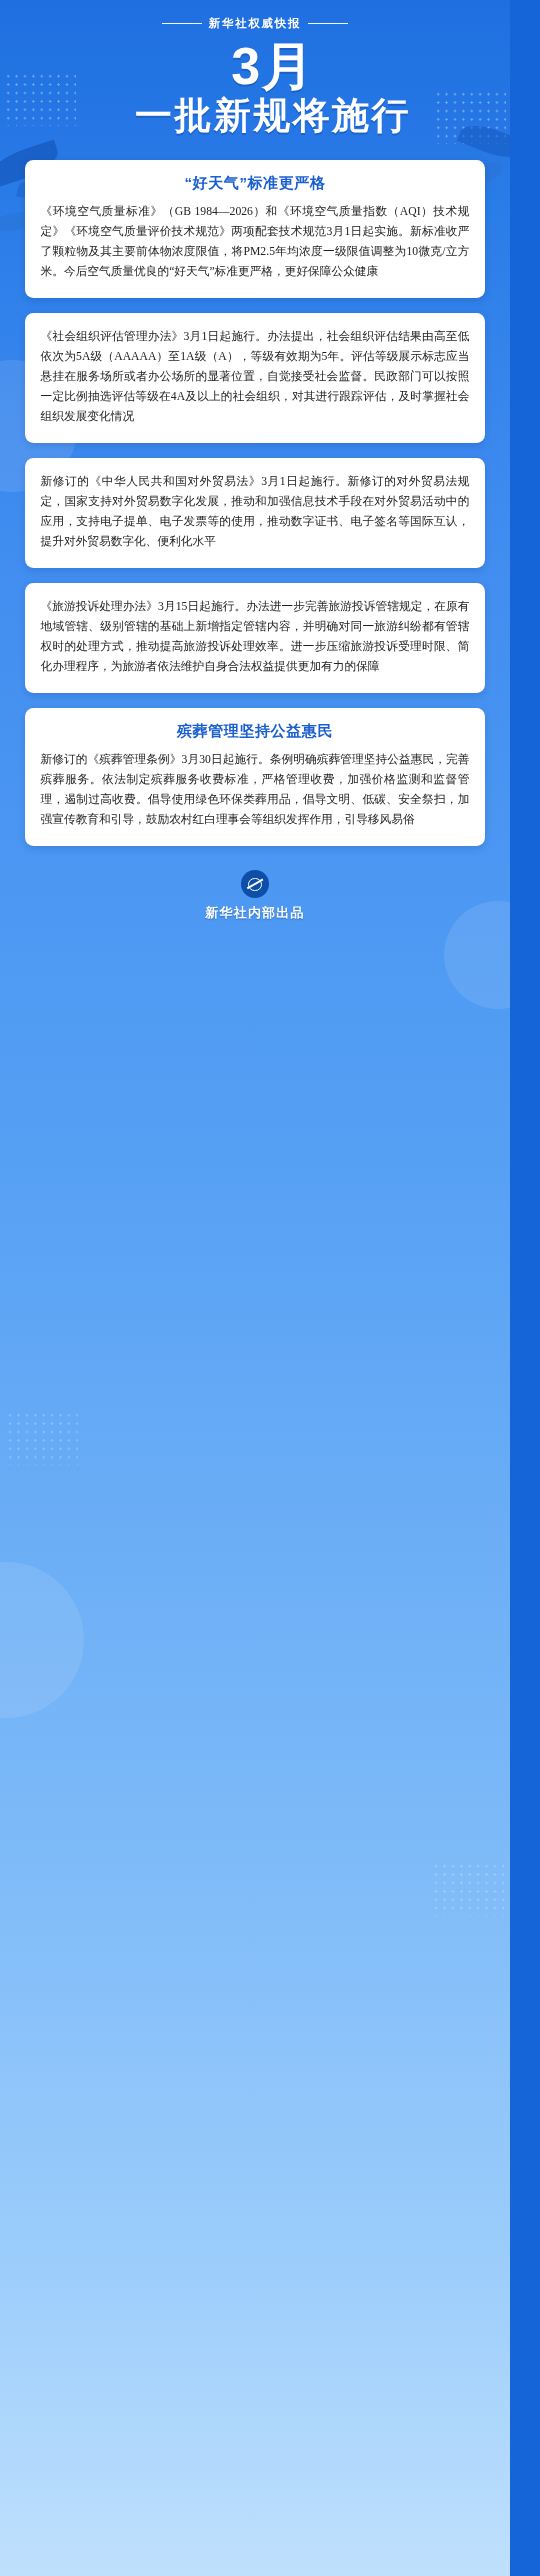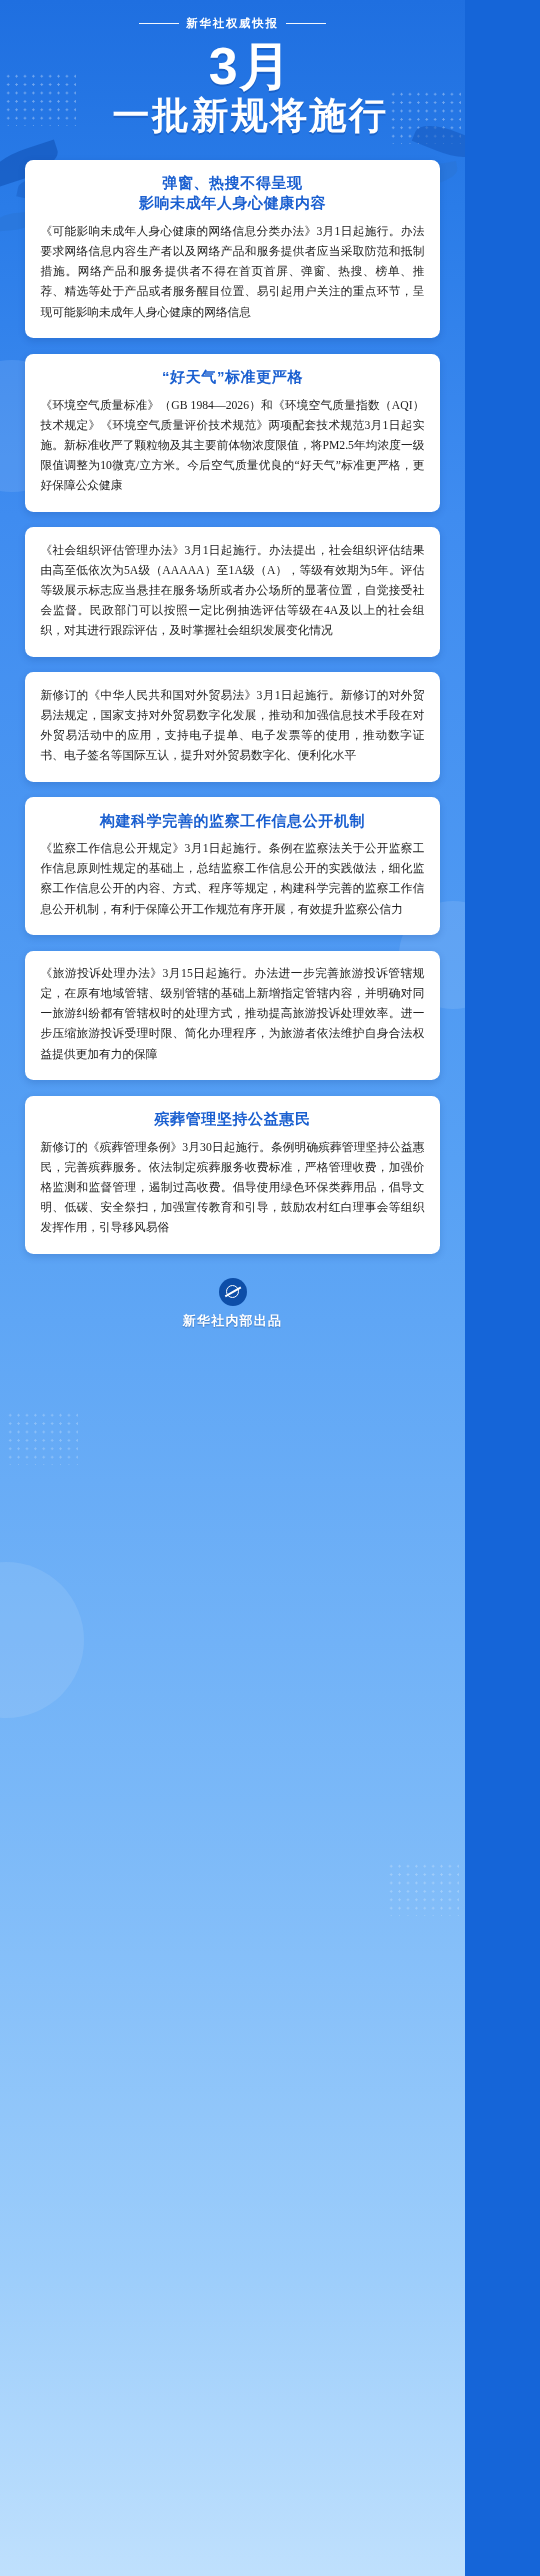--- a/index.html
+++ b/index.html
@@ -3,21 +3,21 @@
 <meta charset="utf-8">
 <style>
   html,body{margin:0;padding:0;}
   body{
     width:541px;
     background:#1565d8;
     font-family:"Liberation Sans","DejaVu Sans",sans-serif;
   }
   .poster{
     position:relative;
-    width:465px;
+    width:510px;
     min-height:2576px;
     background:linear-gradient(180deg,#1f6fe0 0%,#2a7ce8 8%,#3f8cf0 20%,#56a0f4 45%,#7ab8f8 70%,#9ccdfb 88%,#bfe0fd 100%);
     overflow:hidden;
     box-sizing:border-box;
     padding-bottom:6px;
   }
   
   .leaf{position:absolute;background:#0f4fb0;opacity:.55;border-radius:60% 0 60% 0;}
   .leaf.l1{width:72px;height:28px;left:-12px;top:150px;transform:rotate(-18deg);}
   .leaf.l2{width:54px;height:21.6px;left:18px;top:180px;transform:rotate(12deg);background:#1b62c9;}
@@ -146,49 +146,36 @@
     <span class="rule"></span><span>新华社权威快报</span><span class="rule"></span>
   </div>
 
   <div class="title-wrap">
     <div class="title-main">3月</div>
     <div class="title-sub">一批新规将施行</div>
   </div>
 
   <div class="cards">
 
-    <div class="card">
-      <div class="card-title">
-        <div>弹窗、热搜不得呈现</div>
-        <div>影响未成年人身心健康内容</div>
-      </div>
-      <div class="card-body">《可能影响未成年人身心健康的网络信息分类办法》3月1日起施行。办法要求网络信息内容生产者以及网络产品和服务提供者应当采取防范和抵制措施。网络产品和服务提供者不得在首页首屏、弹窗、热搜、榜单、推荐、精选等处于产品或者服务醒目位置、易引起用户关注的重点环节，呈现可能影响未成年人身心健康的网络信息</div>
-    </div>
 
     <div class="card">
       <div class="card-title">
         <div>“好天气”标准更严格</div>
       </div>
       <div class="card-body">《环境空气质量标准》（GB 1984—2026）和《环境空气质量指数（AQI）技术规定》《环境空气质量评价技术规范》两项配套技术规范3月1日起实施。新标准收严了颗粒物及其主要前体物浓度限值，将PM2.5年均浓度一级限值调整为10微克/立方米。今后空气质量优良的“好天气”标准更严格，更好保障公众健康</div>
     </div>
 
     <div class="card">
       <div class="card-body">《社会组织评估管理办法》3月1日起施行。办法提出，社会组织评估结果由高至低依次为5A级（AAAAA）至1A级（A），等级有效期为5年。评估等级展示标志应当悬挂在服务场所或者办公场所的显著位置，自觉接受社会监督。民政部门可以按照一定比例抽选评估等级在4A及以上的社会组织，对其进行跟踪评估，及时掌握社会组织发展变化情况</div>
     </div>
 
     <div class="card">
       <div class="card-body">新修订的《中华人民共和国对外贸易法》3月1日起施行。新修订的对外贸易法规定，国家支持对外贸易数字化发展，推动和加强信息技术手段在对外贸易活动中的应用，支持电子提单、电子发票等的使用，推动数字证书、电子签名等国际互认，提升对外贸易数字化、便利化水平</div>
     </div>
 
-    <div class="card">
-      <div class="card-title">
-        <div>构建科学完善的监察工作信息公开机制</div>
-      </div>
-      <div class="card-body">《监察工作信息公开规定》3月1日起施行。条例在监察法关于公开监察工作信息原则性规定的基础上，总结监察工作信息公开的实践做法，细化监察工作信息公开的内容、方式、程序等规定，构建科学完善的监察工作信息公开机制，有利于保障公开工作规范有序开展，有效提升监察公信力</div>
-    </div>
 
     <div class="card">
       <div class="card-body">《旅游投诉处理办法》3月15日起施行。办法进一步完善旅游投诉管辖规定，在原有地域管辖、级别管辖的基础上新增指定管辖内容，并明确对同一旅游纠纷都有管辖权时的处理方式，推动提高旅游投诉处理效率。进一步压缩旅游投诉受理时限、简化办理程序，为旅游者依法维护自身合法权益提供更加有力的保障</div>
     </div>
 
     <div class="card">
       <div class="card-title">
         <div>殡葬管理坚持公益惠民</div>
       </div>
       <div class="card-body">新修订的《殡葬管理条例》3月30日起施行。条例明确殡葬管理坚持公益惠民，完善殡葬服务。依法制定殡葬服务收费标准，严格管理收费，加强价格监测和监督管理，遏制过高收费。倡导使用绿色环保类葬用品，倡导文明、低碳、安全祭扫，加强宣传教育和引导，鼓励农村红白理事会等组织发挥作用，引导移风易俗</div>

